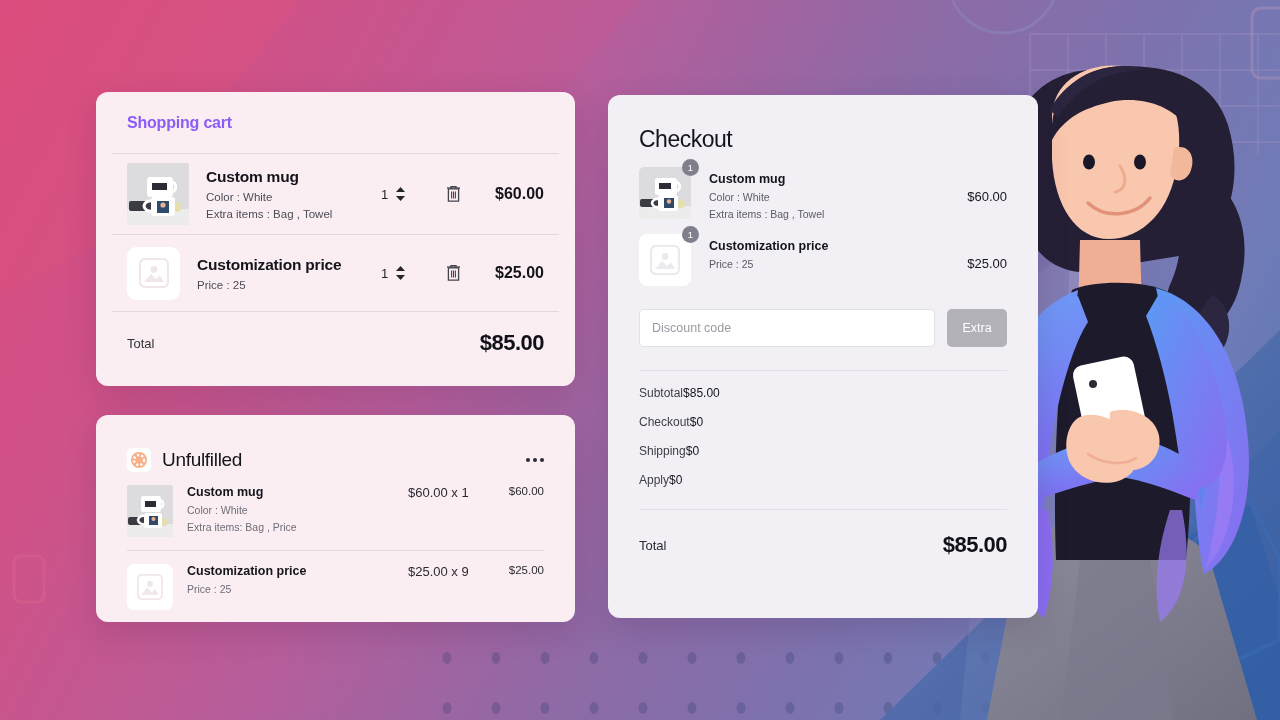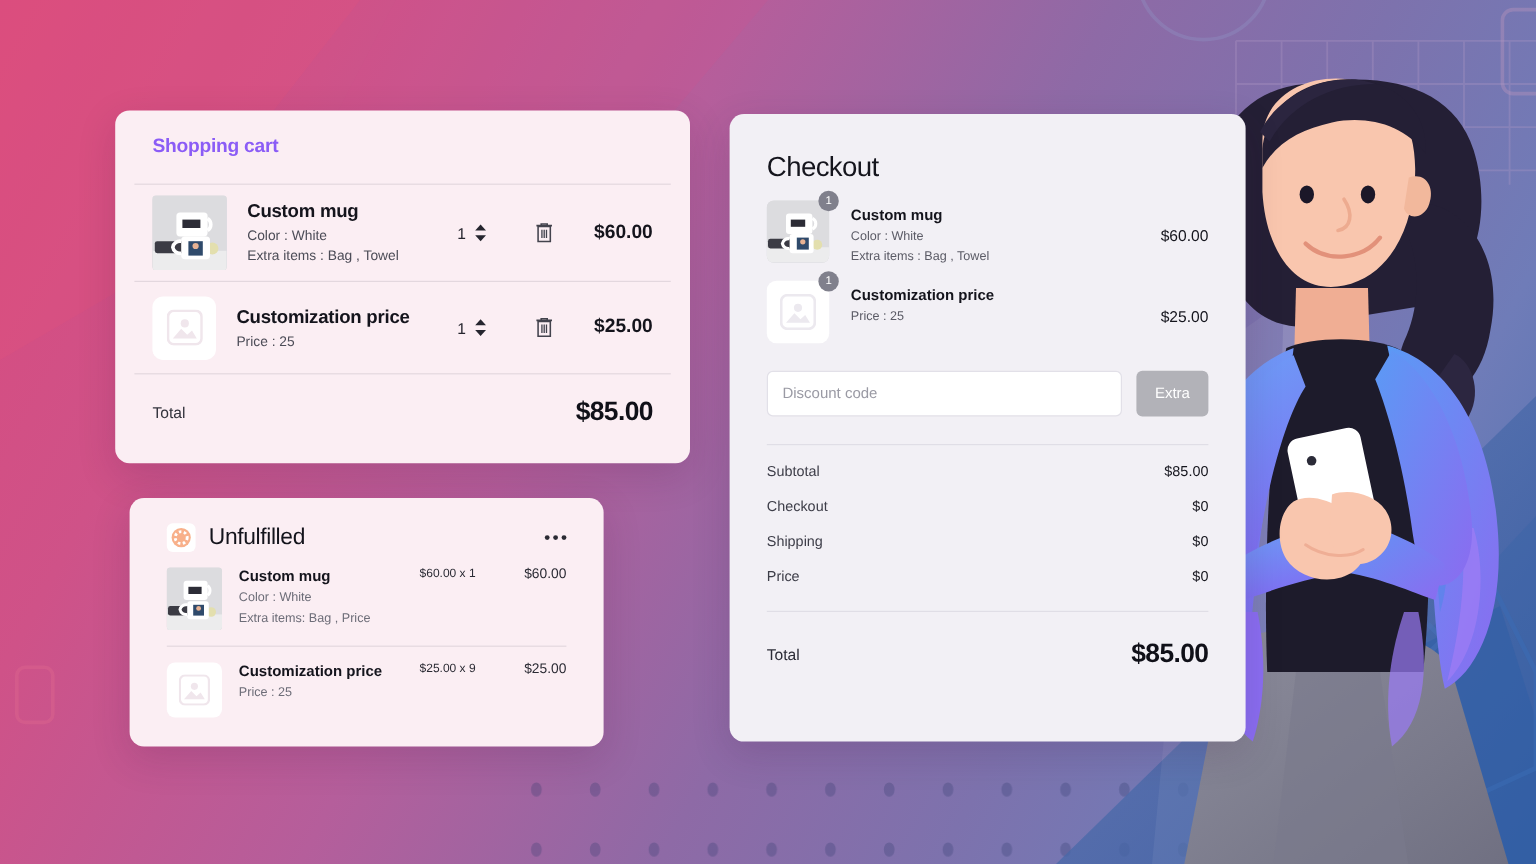--- a/index.html
+++ b/index.html
@@ -42,24 +42,24 @@
   }
 
   #cart-panel {
     left: 96px; top: 92px;
     width: 479px; height: 294px;
     background: #fbeef3;
     padding: 0 16px;
   }
 
   #unfulfilled-panel {
-    left: 108px; top: 415px;
-    width: 395px; height: 207px;
+    left: 96px; top: 415px;
+    width: 479px; height: 207px;
     background: #fbeef3;
-    padding: 4px 16px;
+    padding: 16px 16px;
   }
 
   #checkout-panel {
     left: 608px; top: 95px;
     width: 430px; height: 523px;
     background: #f2f0f5;
     padding: 0 31px;
   }
 
   
@@ -120,21 +120,21 @@
 
   .unf-row { display: flex; align-items: flex-start; padding: 13px 15px 13px 15px; }
   .unf-thumb-photo { width: 46px; height: 52px; border-radius: 3px; overflow: hidden; flex: none; background: #d9d9dd; }
   .unf-thumb-ph {
     width: 46px; height: 46px; border-radius: 7px; background: #fff; flex: none;
     display: flex; align-items: center; justify-content: center;
   }
   .unf-info { flex: 1; padding-left: 14px; }
   .unf-name { font-size: 12.5px; font-weight: bold; color: #14141c; }
   .unf-meta { font-size: 10.5px; color: #6d6d78; margin-top: 5px; }
-  .unf-unit { font-size: 10px; color: #2a2a33; width: 74px; text-align: center; }
+  .unf-unit { font-size: 13px; color: #2a2a33; width: 74px; text-align: left; }
   .unf-total { font-size: 11.5px; color: #2a2a33; width: 62px; text-align: right; }
   #unf-hr { margin: 0 15px; background: #e3d7de; }
 
   
   .checkout-title {
     font-size: 23px; font-weight: normal; color: #15151d;
     padding: 31px 0 0 0; letter-spacing: -.5px;
   }
   .co-row { display: flex; align-items: flex-start; padding-top: 14px; }
   .co-thumb-wrap { position: relative; flex: none; }
@@ -163,21 +163,21 @@
   #discount-input::placeholder { color: #9a9aa4; }
   #apply-button {
     width: 60px; height: 38px; border: 0; border-radius: 5px;
     background: #b2b2b8; color: #fff; font-size: 12.5px; cursor: pointer;
     font-family: "Liberation Sans", sans-serif;
   }
   .co-hr { height: 1px; background: #e0dee6; border: 0; }
   #co-hr-top { margin-top: 23px; }
   #co-hr-bottom { margin-top: 22px; }
 
-  .sum-row { display: flex; justify-content: space-between; padding-top: 15px; }
+  .sum-row { display: flex; padding-top: 15px; }
   .sum-label { font-size: 12px; color: #3d3d48; }
   .sum-value { font-size: 12px; color: #15151d; }
 
   .co-total-row { display: flex; justify-content: space-between; align-items: center; padding-top: 22px; }
   .co-total-label { font-size: 13px; color: #2b2b36; }
   .co-total-value { font-size: 22px; font-weight: bold; color: #101018; letter-spacing: -.5px; }
 </style>
 </head>
 <body>
 
@@ -499,21 +499,21 @@
   </div>
   <div class="sum-row">
     <span class="sum-label">Checkout</span>
     <span class="sum-value">$0</span>
   </div>
   <div class="sum-row">
     <span class="sum-label">Shipping</span>
     <span class="sum-value">$0</span>
   </div>
   <div class="sum-row">
-    <span class="sum-label">Price</span>
+    <span class="sum-label">Apply</span>
     <span class="sum-value">$0</span>
   </div>
 
   <hr class="co-hr" id="co-hr-bottom">
 
   <div class="co-total-row">
     <span class="co-total-label">Total</span>
     <span class="co-total-value">$85.00</span>
   </div>
 </div>

